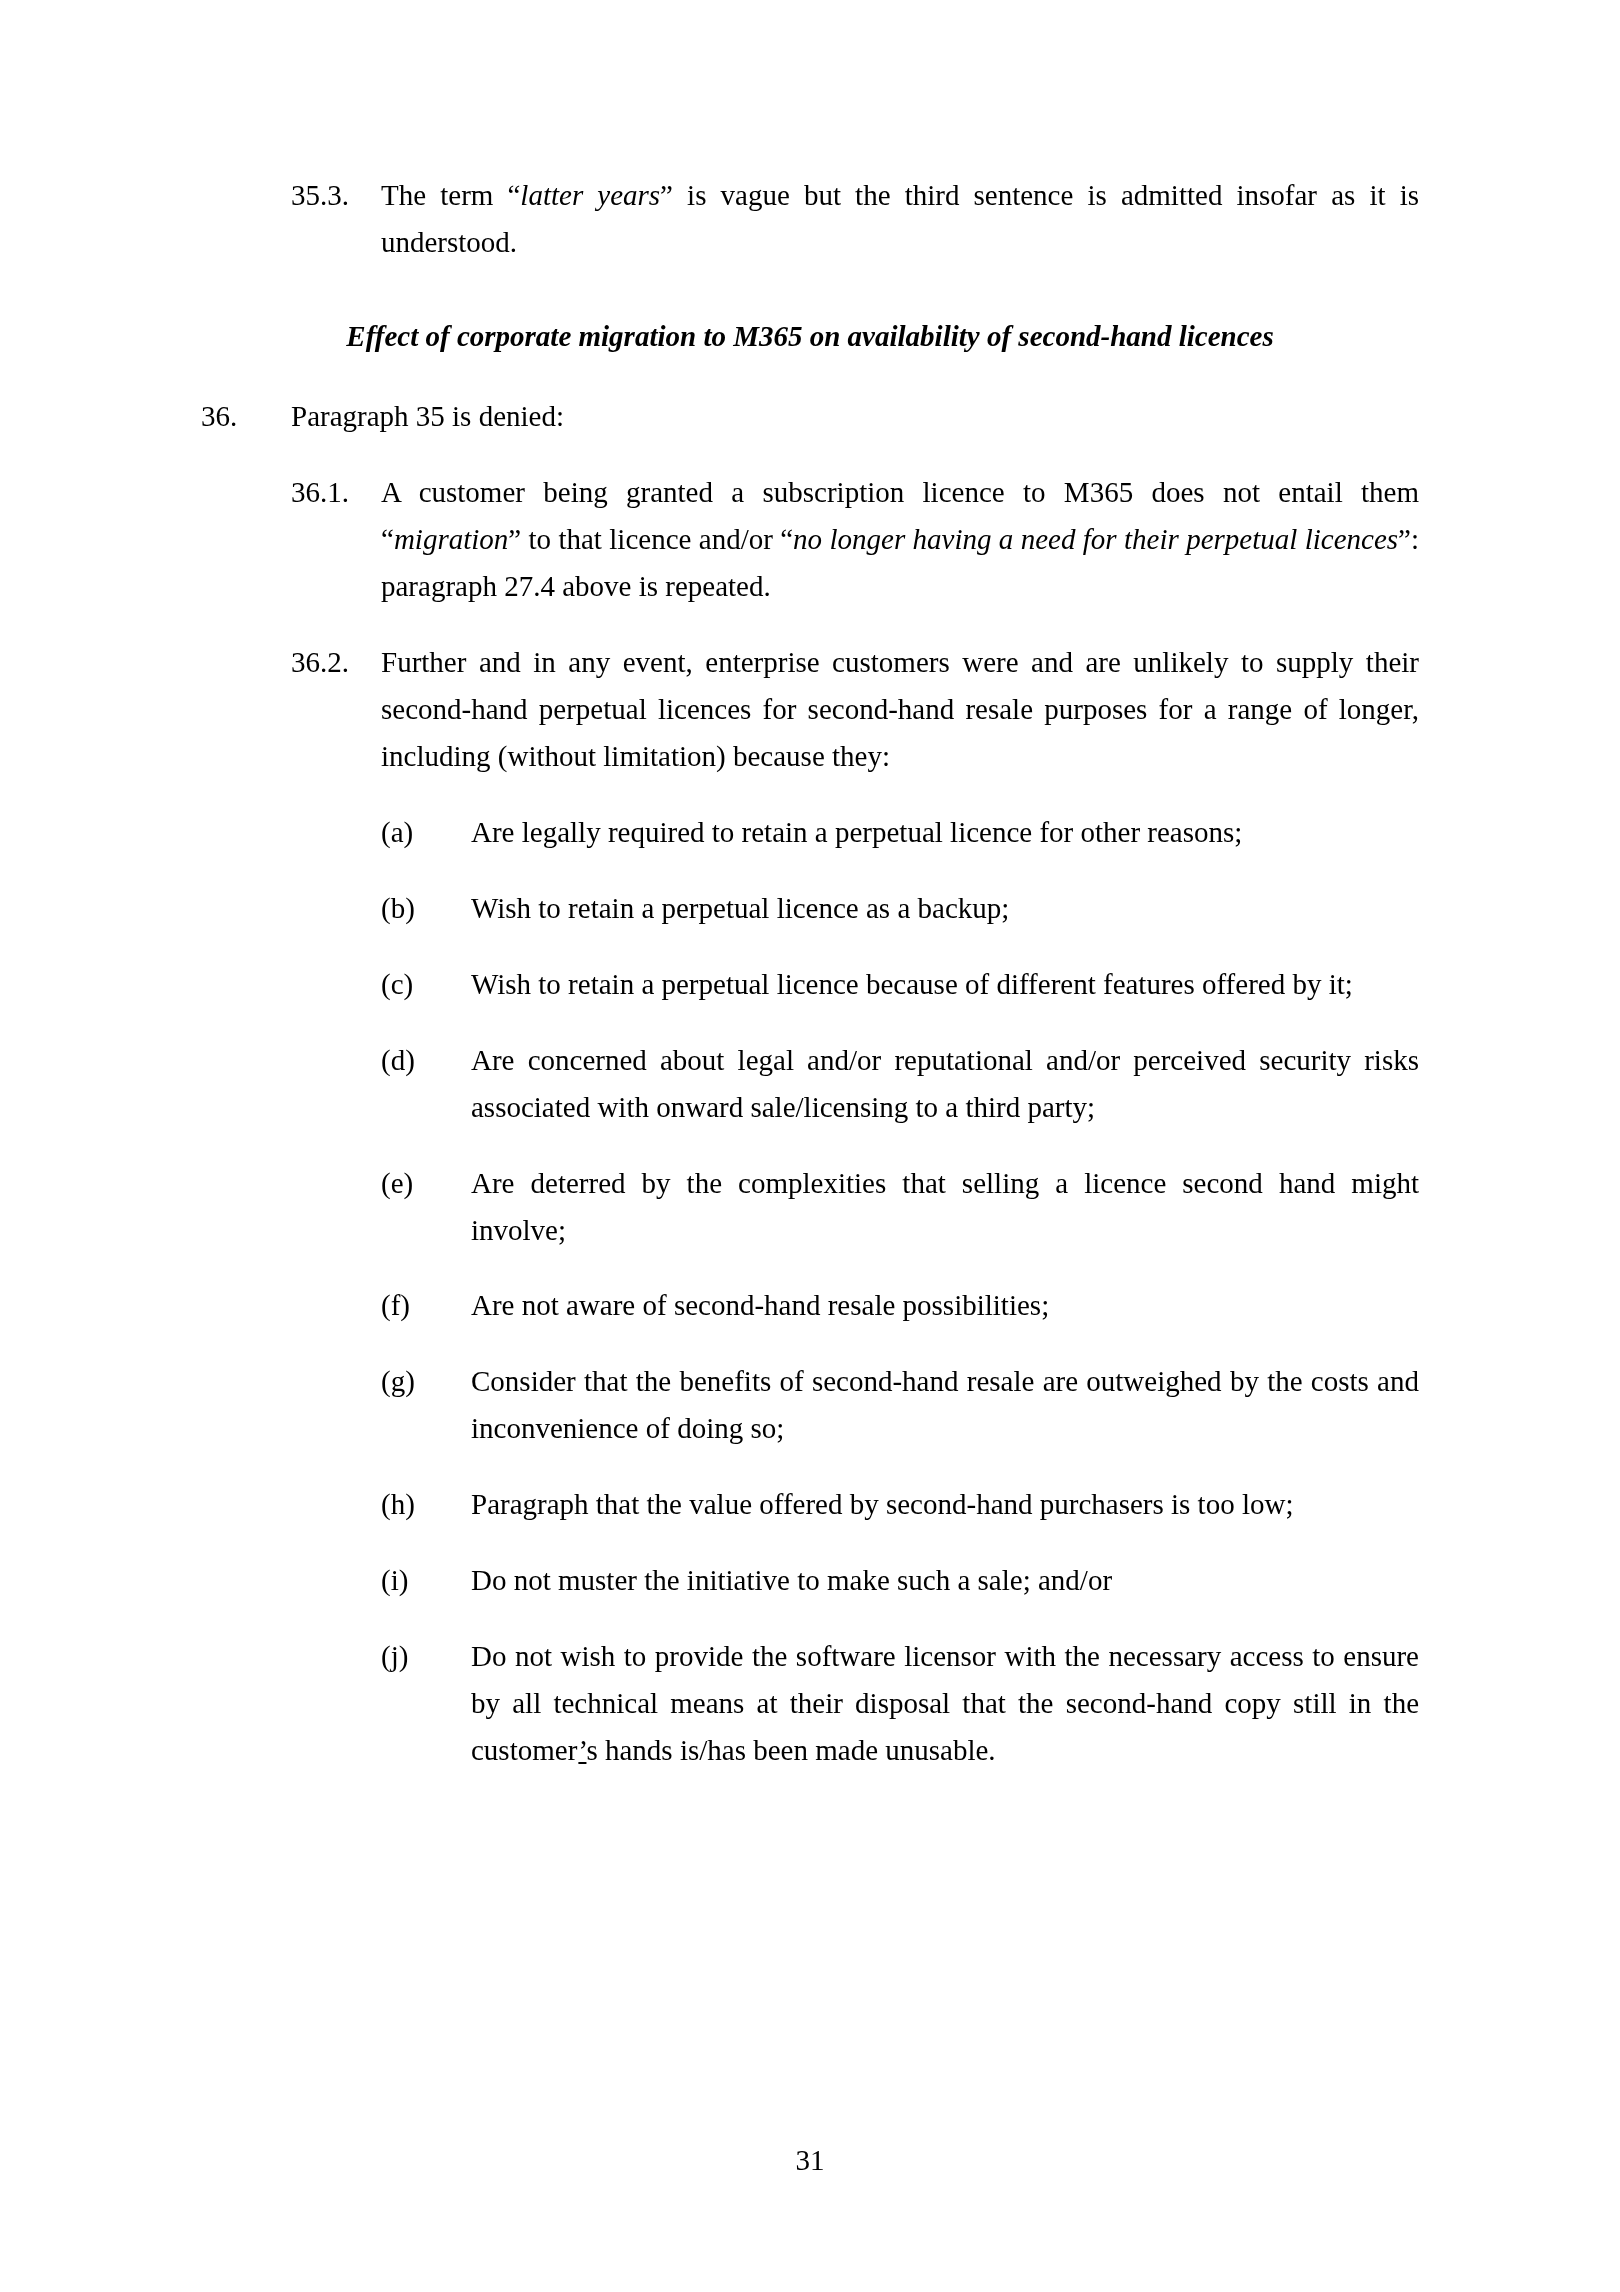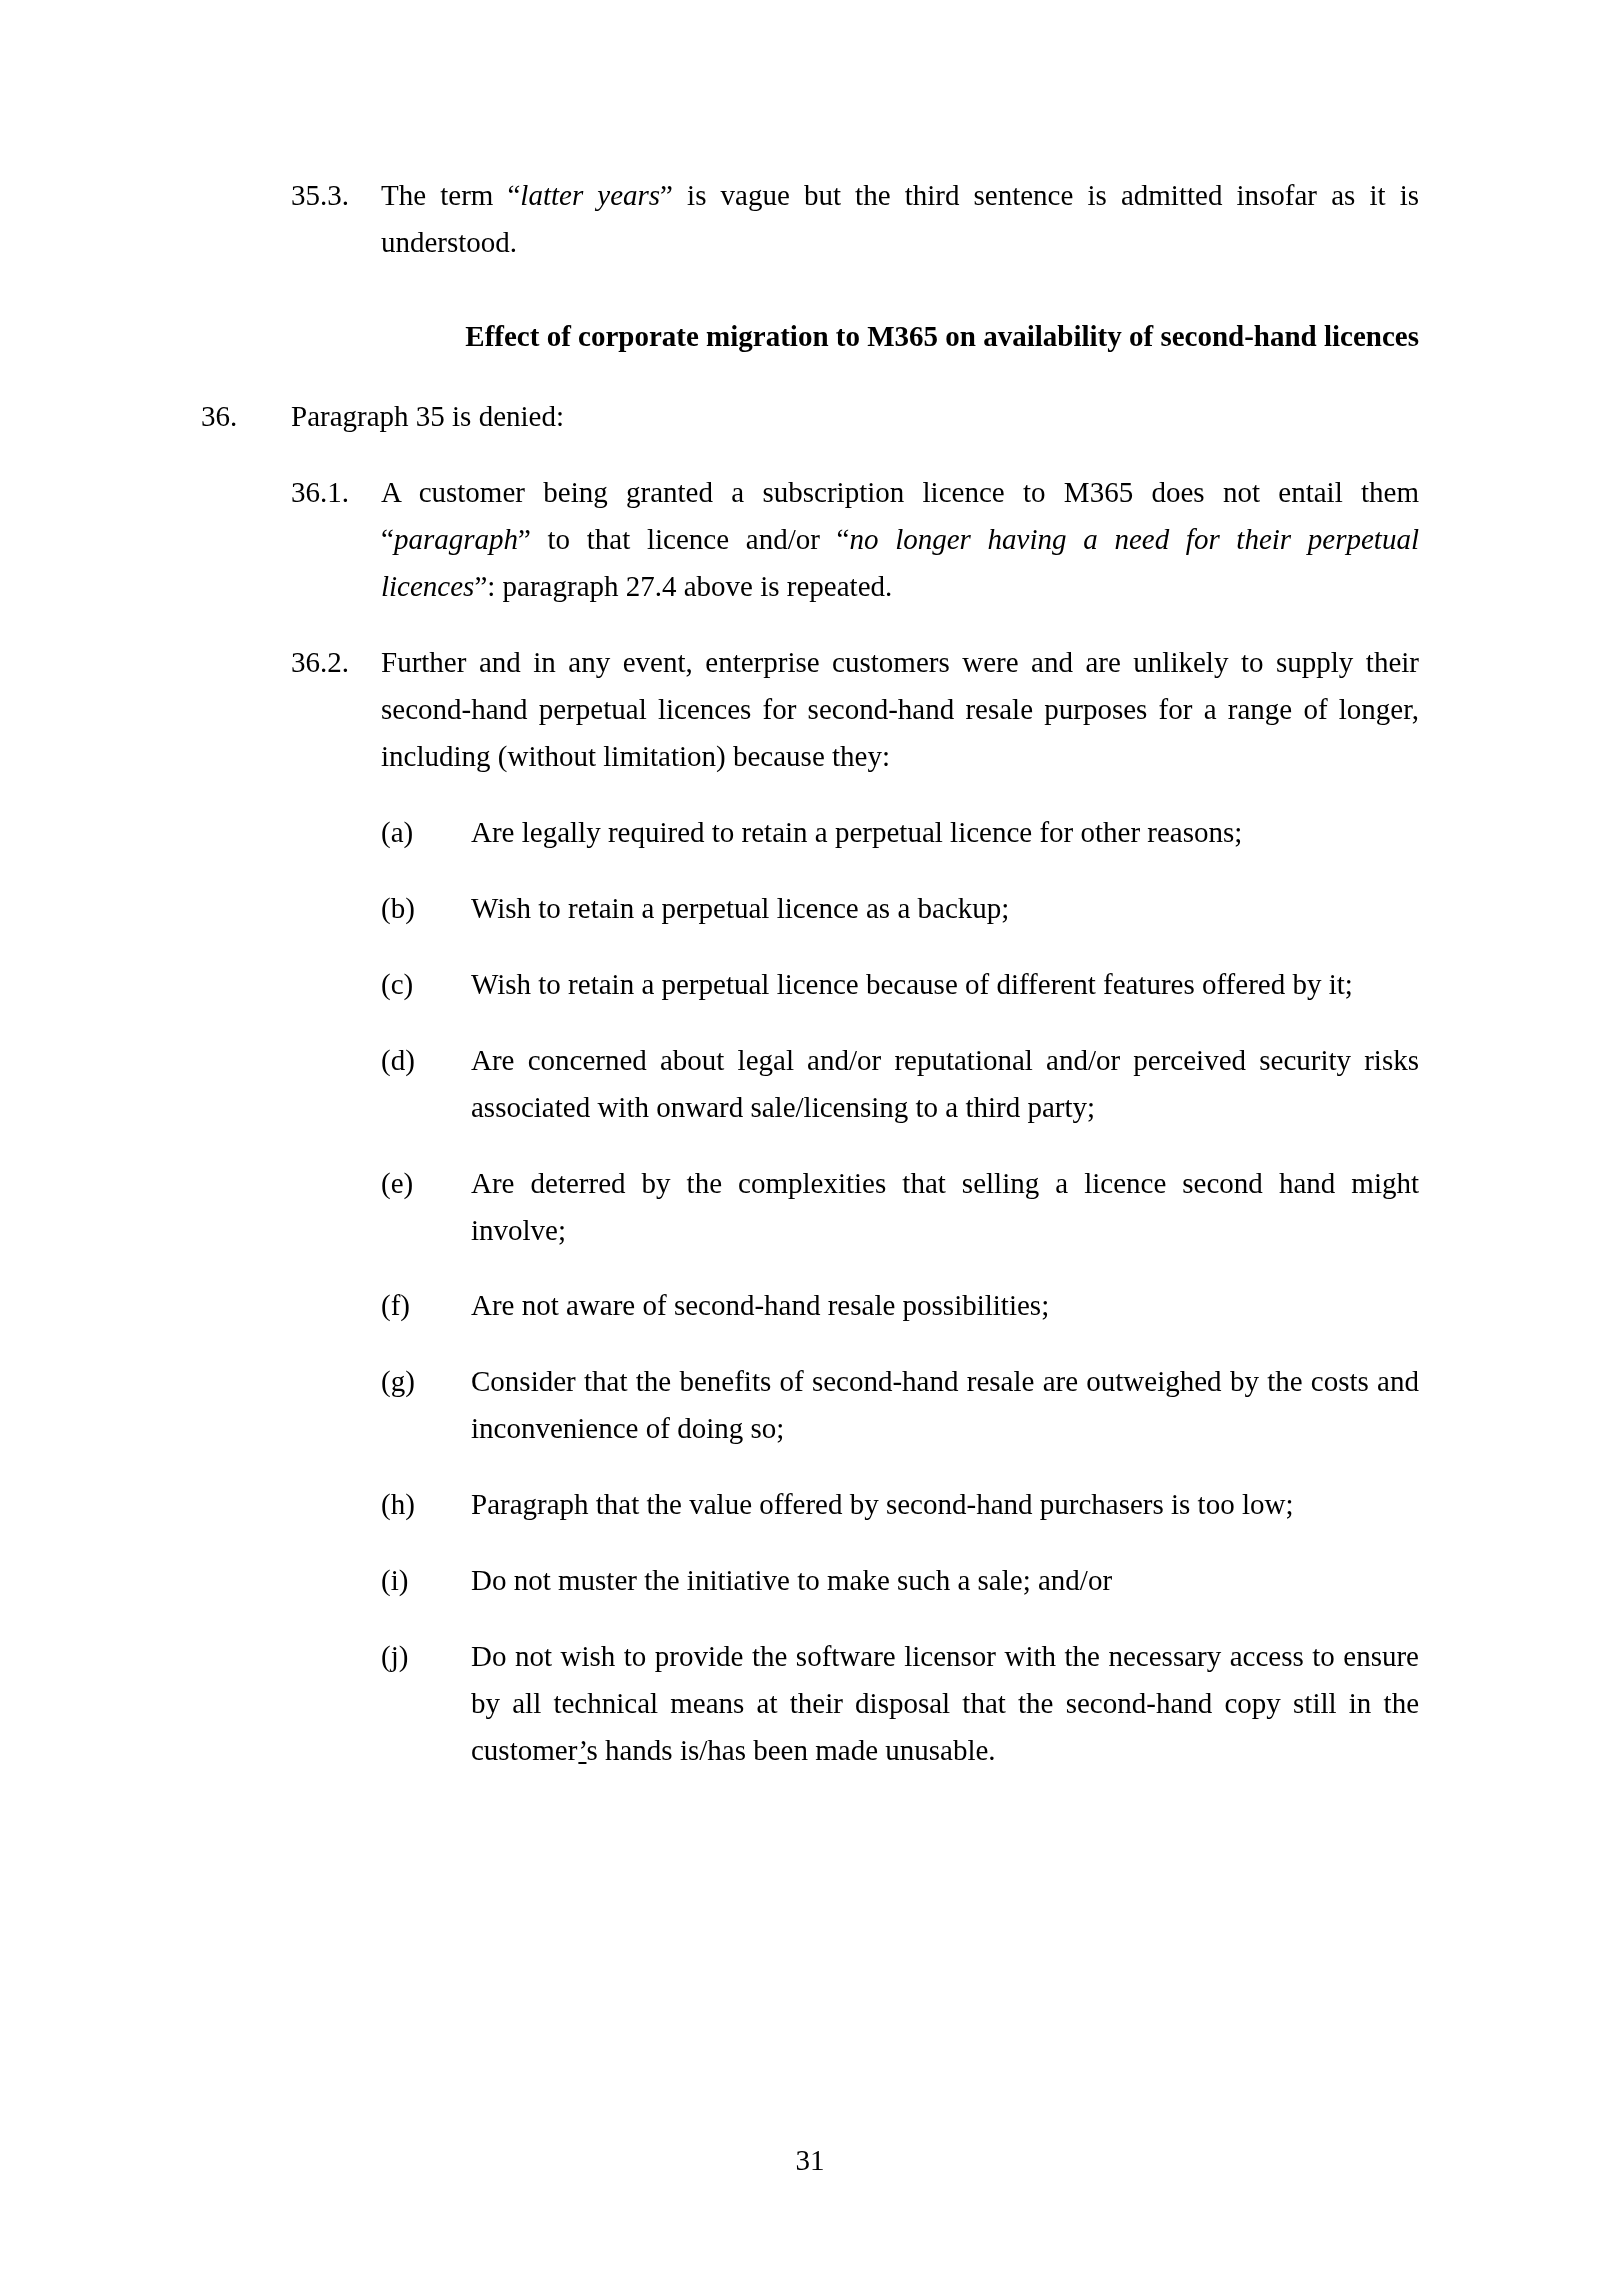--- a/index.html
+++ b/index.html
@@ -64,22 +64,23 @@
   .lvl3 > .marker {
     width: 90px;
     flex: 0 0 90px;
   }
   .lvl3 > .text {
     flex: 1 1 auto;
   }
 
   .heading {
     font-weight: bold;
+    font-style: italic;
     margin: 47px 0 33px 0;
-    text-align: right;
+    text-align: center;
   }
 
   .it { font-style: italic; }
 
   .ins {
     text-decoration: underline;
   }
 
   .page-number {
     position: absolute;
@@ -108,21 +109,21 @@
     <div class="row lvl1">
       <div class="marker">36.</div>
       <div class="text">
         <span>Paragraph 35 is denied:</span>
       </div>
     </div>
 
     <div class="row lvl2">
       <div class="marker">36.1.</div>
       <div class="text">
-        <span>A customer being granted a subscription licence to M365 does not entail them “</span><span class="it">paragraph</span><span>” to that licence and/or “</span><span class="it">no longer having a need for their perpetual licences</span><span>”: paragraph 27.4 above is repeated.</span>
+        <span>A customer being granted a subscription licence to M365 does not entail them “</span><span class="it">migration</span><span>” to that licence and/or “</span><span class="it">no longer having a need for their perpetual licences</span><span>”: paragraph 27.4 above is repeated.</span>
       </div>
     </div>
 
     <div class="row lvl2">
       <div class="marker">36.2.</div>
       <div class="text">Further and in any event, enterprise customers were and are unlikely to supply their second-hand perpetual licences for second-hand resale purposes for a range of longer, including (without limitation) because they:</div>
     </div>
 
     <div class="row lvl3">
       <div class="marker">(a)</div>

